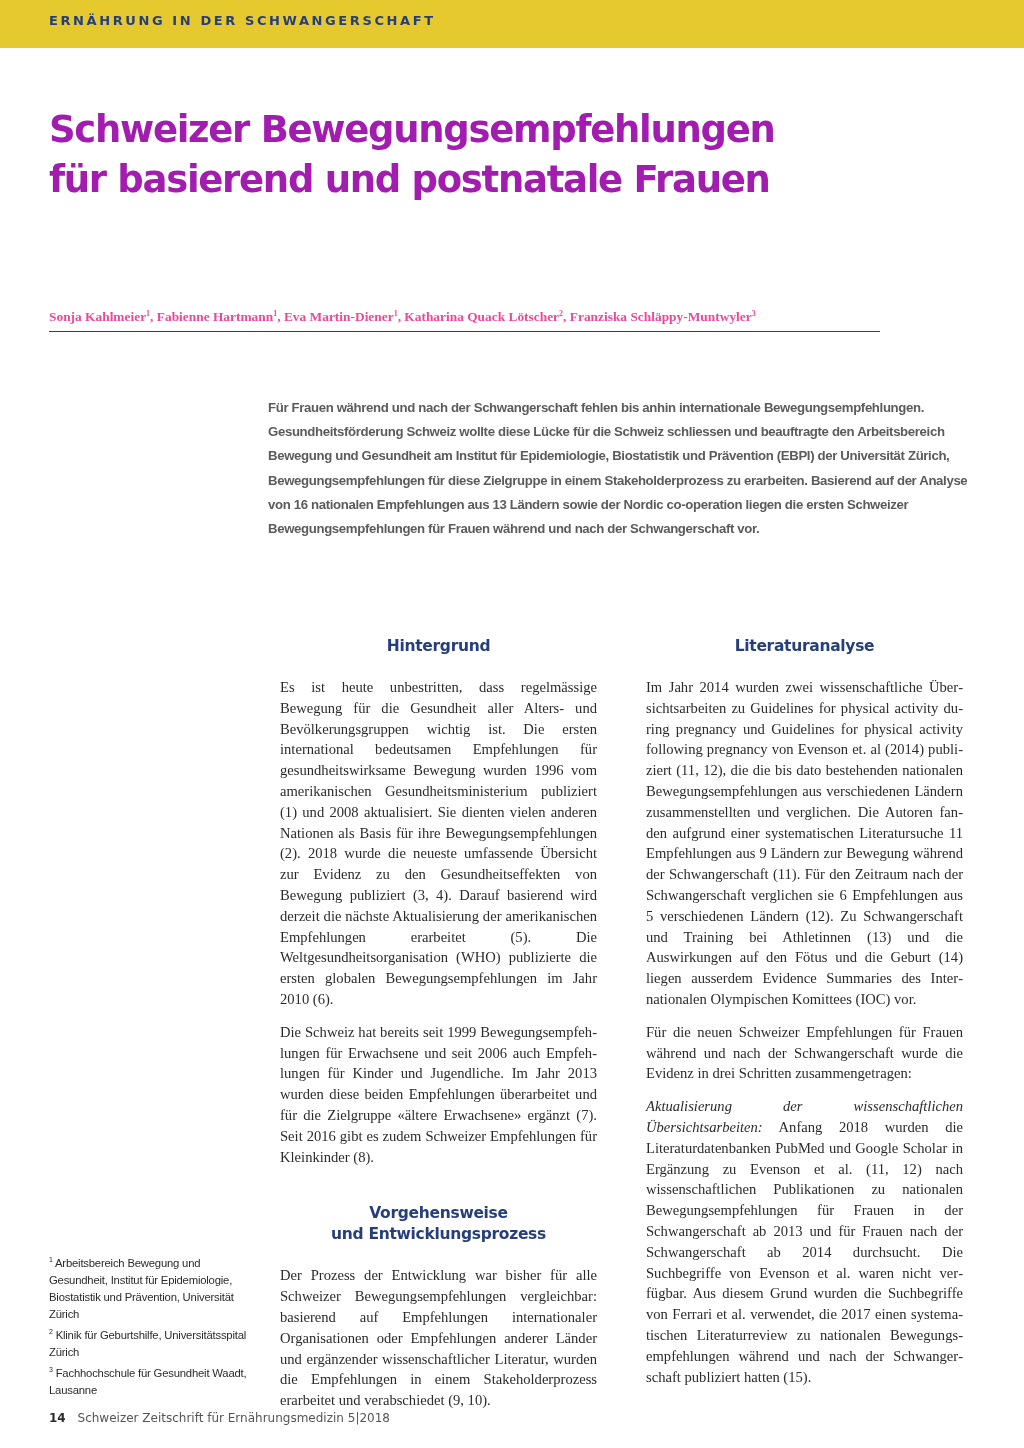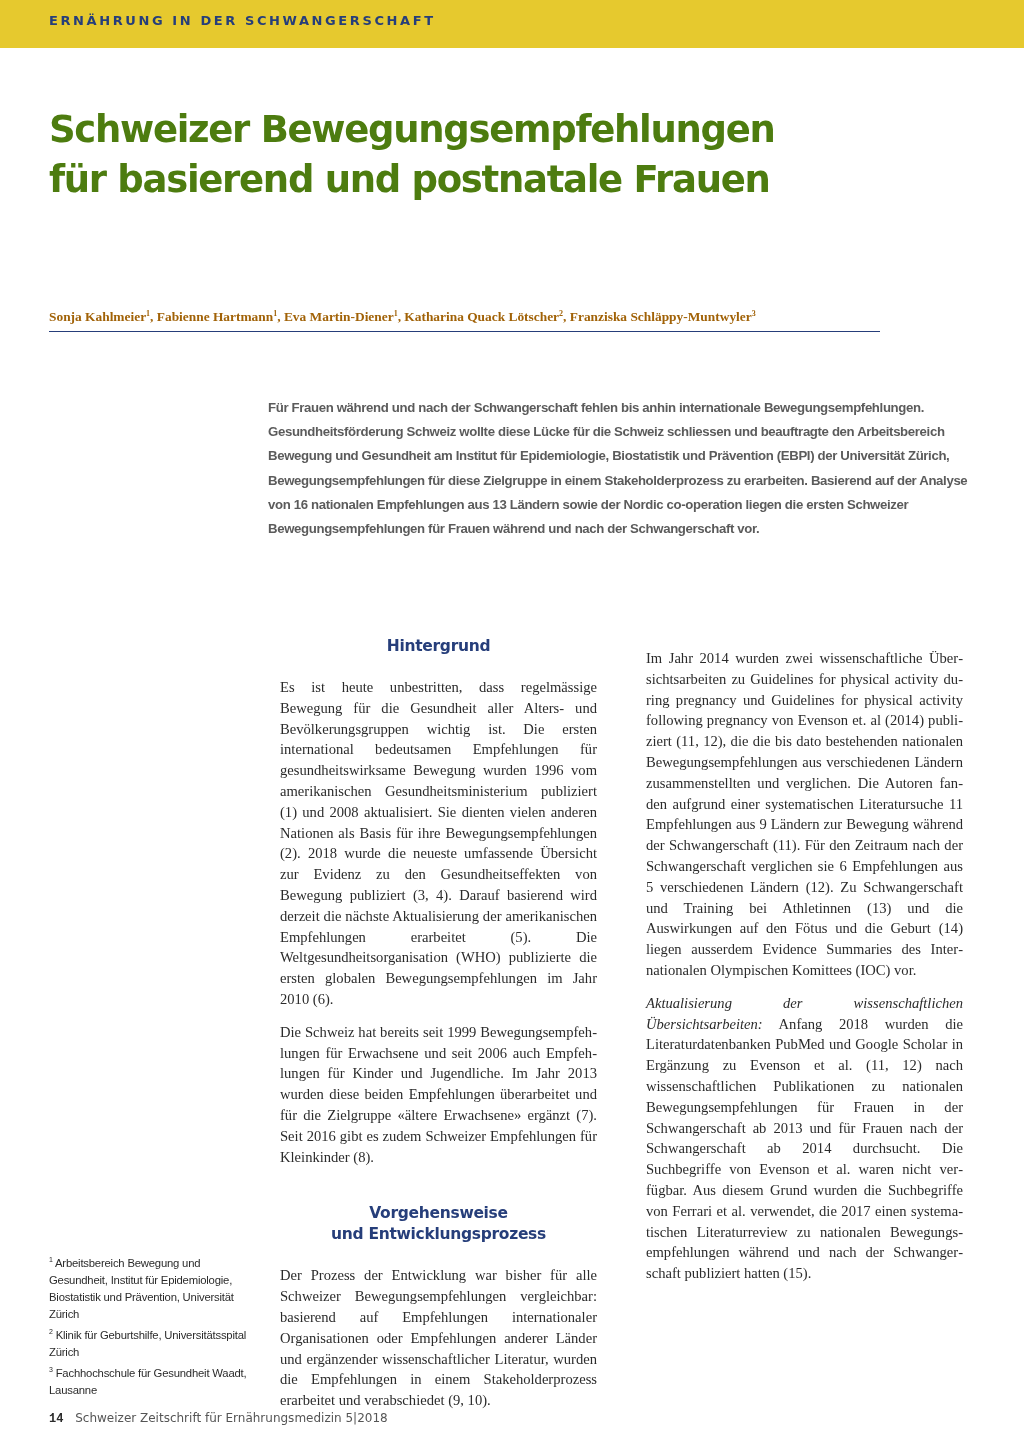--- a/index.html
+++ b/index.html
@@ -12,27 +12,27 @@
   }
   .top-band .kicker {
     position: absolute; left: 49px; top: 13px;
     font-family: "DejaVu Sans", sans-serif; font-weight: bold;
     font-size: 13px; letter-spacing: 2.6px; color: #263e7a;
   }
 
   .title {
     position: absolute; left: 49px; top: 105px; width: 900px;
     font-family: "DejaVu Sans", sans-serif; font-weight: bold;
-    font-size: 37px; line-height: 50px; color: #4d7c0f; letter-spacing: -1.3px;
+    font-size: 37px; line-height: 50px; color: #a21caf; letter-spacing: -1.3px;
   }
 
   .authors {
     position: absolute; left: 49px; top: 309px; width: 831px;
     font-family: "Liberation Serif", serif; font-weight: bold;
-    font-size: 13.4px; color: #a16207; padding-bottom: 6px;
+    font-size: 13.4px; color: #ec4899; padding-bottom: 6px;
     border-bottom: 1.5px solid #263e7a; white-space: nowrap;
   }
   .authors sup { font-size: 8px; }
 
   .lead {
     position: absolute; left: 268px; top: 396px; width: 705px;
     font-family: Liberation Sans, sans-serif; font-weight: bold;
     font-size: 13.2px; line-height: 24.2px; color: #5b5b5b;
     letter-spacing: -0.35px;
   }
@@ -59,21 +59,21 @@
     position: absolute; left: 49px; top: 1251px; width: 200px;
     font-family: "Liberation Sans", sans-serif; font-size: 11.3px;
     line-height: 17.1px; color: #2b2b2b; letter-spacing: -0.2px;
   }
   .footnotes sup { font-size: 7px; }
 
   .footer {
     position: absolute; left: 49px; top: 1411px;
     font-family: "DejaVu Sans", sans-serif; font-size: 12px; color: #555;
   }
-  .footer .page-no { font-weight: bold; color: #2b2b2b; margin-right: 8px; font-family: Liberation Mono, monospace; }
+  .footer .page-no { font-weight: bold; color: #2b2b2b; margin-right: 8px; }
 </style>
 </head>
 <body>
 
 <div class="top-band">
   <span class="kicker">ERNÄHRUNG IN DER SCHWANGERSCHAFT</span>
 </div>
 
 <h1 class="title">
   <span>Schweizer Bewegungsempfehlungen</span><br>
@@ -100,22 +100,24 @@
   <h2 class="h2 spacer-after">
     <span>Vorgehensweise</span><br>
     <span>und Entwicklungsprozess</span>
   </h2>
   <div class="body">
     <p>Der Prozess der Entwicklung war bisher für alle Schweizer Bewegungsempfehlungen vergleichbar: ba­sierend auf Empfehlungen internationaler Organisa­tionen oder Empfehlungen anderer Länder und er­gänzender wissenschaftlicher Literatur, wurden die Empfehlungen in einem Stakeholderprozess erarbeitet und verabschiedet (9, 10).</p>
   </div>
 </div>
 
 <div class="col right">
+  <h2 class="h2 spacer-after">Literaturanalyse</h2>
   <div class="body">
     <p>Im Jahr 2014 wurden zwei wissenschaftliche Über­sichtsarbeiten zu Guidelines for physical activity du­ring pregnancy und Guidelines for physical activity following pregnancy von Evenson et. al (2014) publi­ziert (11, 12), die die bis dato bestehenden nationalen Bewegungsempfehlungen aus verschiedenen Ländern zusammenstellten und verglichen. Die Autoren fan­den aufgrund einer systematischen Literatursuche 11 Empfehlungen aus 9 Ländern zur Bewegung wäh­rend der Schwangerschaft (11). Für den Zeitraum nach der Schwangerschaft verglichen sie 6 Empfeh­lungen aus 5 verschiedenen Ländern (12). Zu Schwangerschaft und Training bei Athletinnen (13) und die Auswirkungen auf den Fötus und die Geburt (14) liegen ausserdem Evidence Summaries des Inter­nationalen Olympischen Komittees (IOC) vor.</p>
+    <p>Für die neuen Schweizer Empfehlungen für Frauen während und nach der Schwangerschaft wurde die Evidenz in drei Schritten zusammengetragen:</p>
     <p><em>Aktualisierung der wissenschaftlichen Übersichtsarbei­ten:</em><span> Anfang 2018 wurden die Literaturdatenbanken PubMed und Google Scholar in Ergänzung zu Even­son et al. (11, 12) nach wissenschaftlichen Publikatio­nen zu nationalen Bewegungsempfehlungen für Frauen in der Schwangerschaft ab 2013 und für Frauen nach der Schwangerschaft ab 2014 durchsucht. Die Suchbegriffe von Evenson et al. waren nicht ver­fügbar. Aus diesem Grund wurden die Suchbegriffe von Ferrari et al. verwendet, die 2017 einen systema­tischen Literaturreview zu nationalen Bewegungs­empfehlungen während und nach der Schwanger­schaft publiziert hatten (15).</span></p>
   </div>
 </div>
 
 <div class="footnotes">
   <div><sup>1</sup> <span>Arbeitsbereich Bewegung und Gesundheit, Institut für Epidemiologie, Biostatistik und Prävention, Universität Zürich</span></div>
   <div><sup>2</sup> <span>Klinik für Geburtshilfe, Universitäts­spital Zürich</span></div>
   <div><sup>3</sup> <span>Fachhochschule für Gesundheit Waadt, Lausanne</span></div>
 </div>
 

